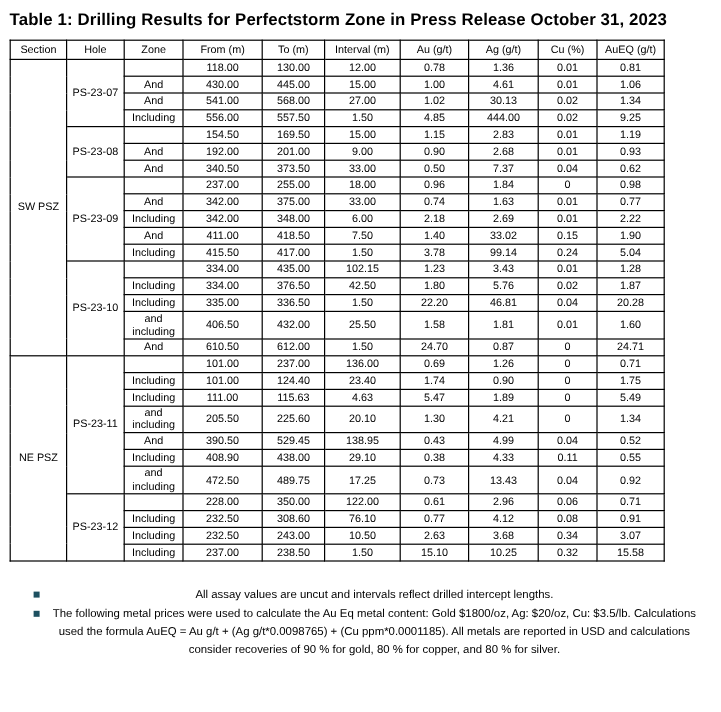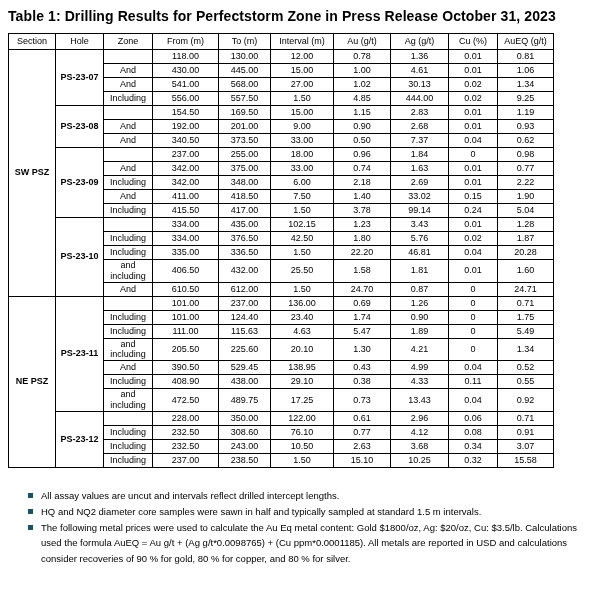--- a/index.html
+++ b/index.html
@@ -34,38 +34,39 @@
     vertical-align: middle;
     padding: 0 2px;
     height: 14px;
     line-height: 1.2;
     overflow: hidden;
   }
   table.drill th {
     font-weight: normal;
     height: 16px;
   }
-  td.section, td.hole { font-weight: bold; }
+  td.section, td.hole { font-weight: normal; }
   td.b { font-weight: normal; }
   col.c-section  { width: 47px; }
   col.c-hole     { width: 48px; }
   col.c-zone     { width: 49px; }
   col.c-from     { width: 66px; }
   col.c-to       { width: 52px; }
   col.c-interval { width: 63px; }
   col.c-au       { width: 57px; }
   col.c-ag       { width: 58px; }
   col.c-cu       { width: 49px; }
   col.c-aueq     { width: 56px; }
   ul.footnotes {
     list-style: none;
     margin: 20px 0 0 0;
     padding: 0 10px 0 20px;
     font-size: 9.5px;
     line-height: 1.6;
+    text-align: center;
   }
   ul.footnotes li {
     display: flex;
     align-items: flex-start;
     margin: 0 0 1px 0;
   }
   ul.footnotes .bullet {
     flex: 0 0 auto;
     width: 5px;
     height: 5px;
@@ -401,20 +402,16 @@
       </tbody>
   </table>
 
   <ul class="footnotes" id="footnotes">
       <li>
         <span class="bullet" style="background: rgb(29, 80, 96);"></span>
         <span class="ftext">All assay values are uncut and intervals reflect drilled intercept lengths.</span>
       </li>
       <li>
         <span class="bullet" style="background: rgb(29, 80, 96);"></span>
-        <span class="ftext">HQ and NQ2 diameter core samples were sawn in half and typically sampled at standard 1.5 m intervals.</span>
-      </li>
-      <li>
-        <span class="bullet" style="background: rgb(29, 80, 96);"></span>
         <span class="ftext">The following metal prices were used to calculate the Au Eq metal content: Gold $1800/oz, Ag: $20/oz, Cu: $3.5/lb. Calculations used the formula AuEQ = Au g/t + (Ag g/t*0.0098765) + (Cu ppm*0.0001185). All metals are reported in USD and calculations consider recoveries of 90 % for gold, 80 % for copper, and 80 % for silver.</span>
       </li>
     </ul>
 </div>
 
 </body></html>

